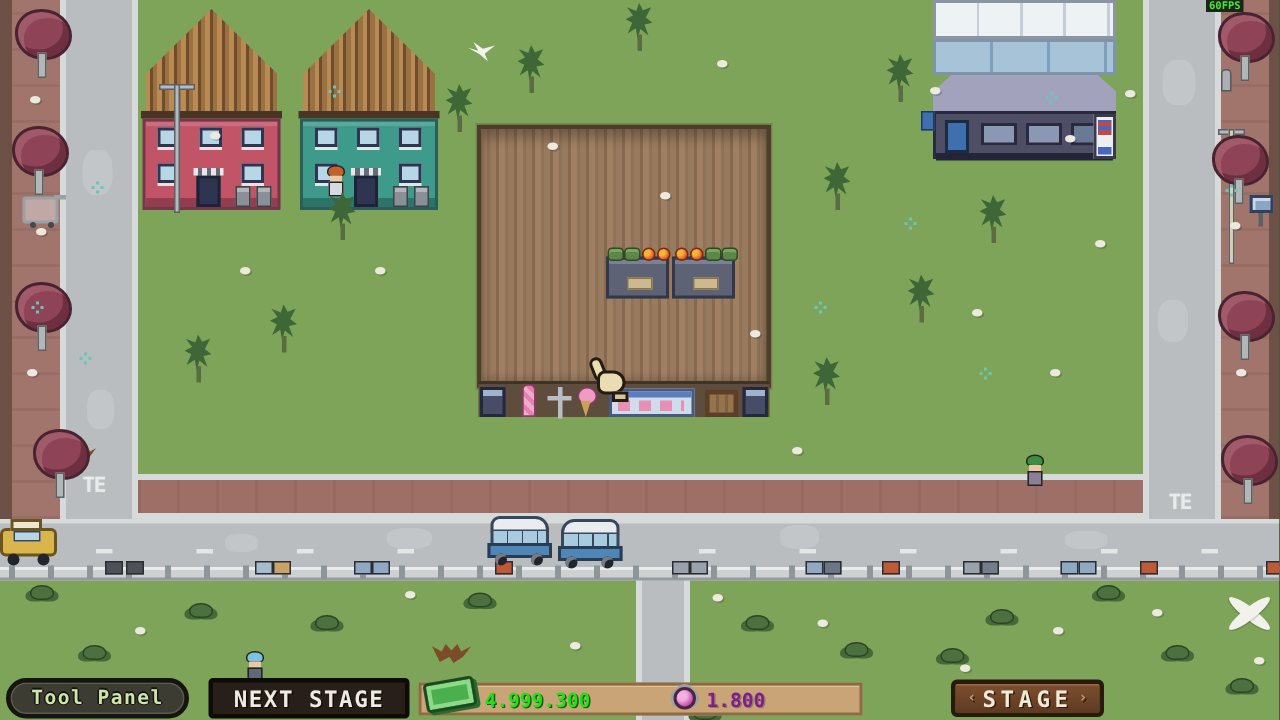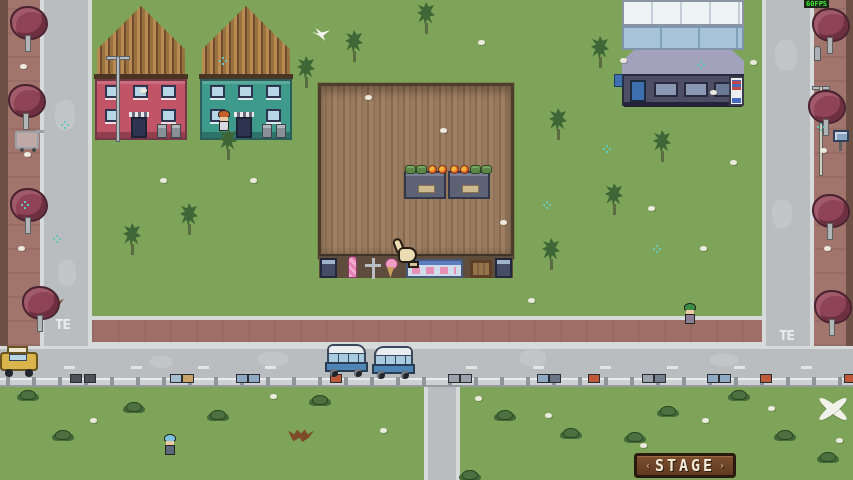--- a/index.html
+++ b/index.html
@@ -472,19 +472,27 @@
       <div class="abs flower" style="left: 700px; top: 64px;"></div>
       <div class="abs flower" style="left: 24px; top: 204px;"></div>
     </div>
 
   <div class="abs cursor" style="left:393px;top:238px">
     <div class="finger"></div>
       <div class="palm"></div>
       <div class="cuff"></div>
   </div>
 
+  <div class="abs ui btn-pill">Tool Panel</div>
+  <div class="abs ui btn-dark">NEXT STAGE</div>
+  <div class="abs ui money-bar">
+    <div class="cash-icon"></div>
+    <div class="money-text">4.999.300</div>
+    <div class="gem-icon"></div>
+    <div class="hearts-text">1.800</div>
+  </div>
   <div class="abs ui btn-open">
     <span class="deco">‹</span>
     <span>STAGE</span>
     <span class="deco">›</span>
   </div>
   <div class="abs ui fps">60FPS</div>
 </div>
 
 </body></html>

